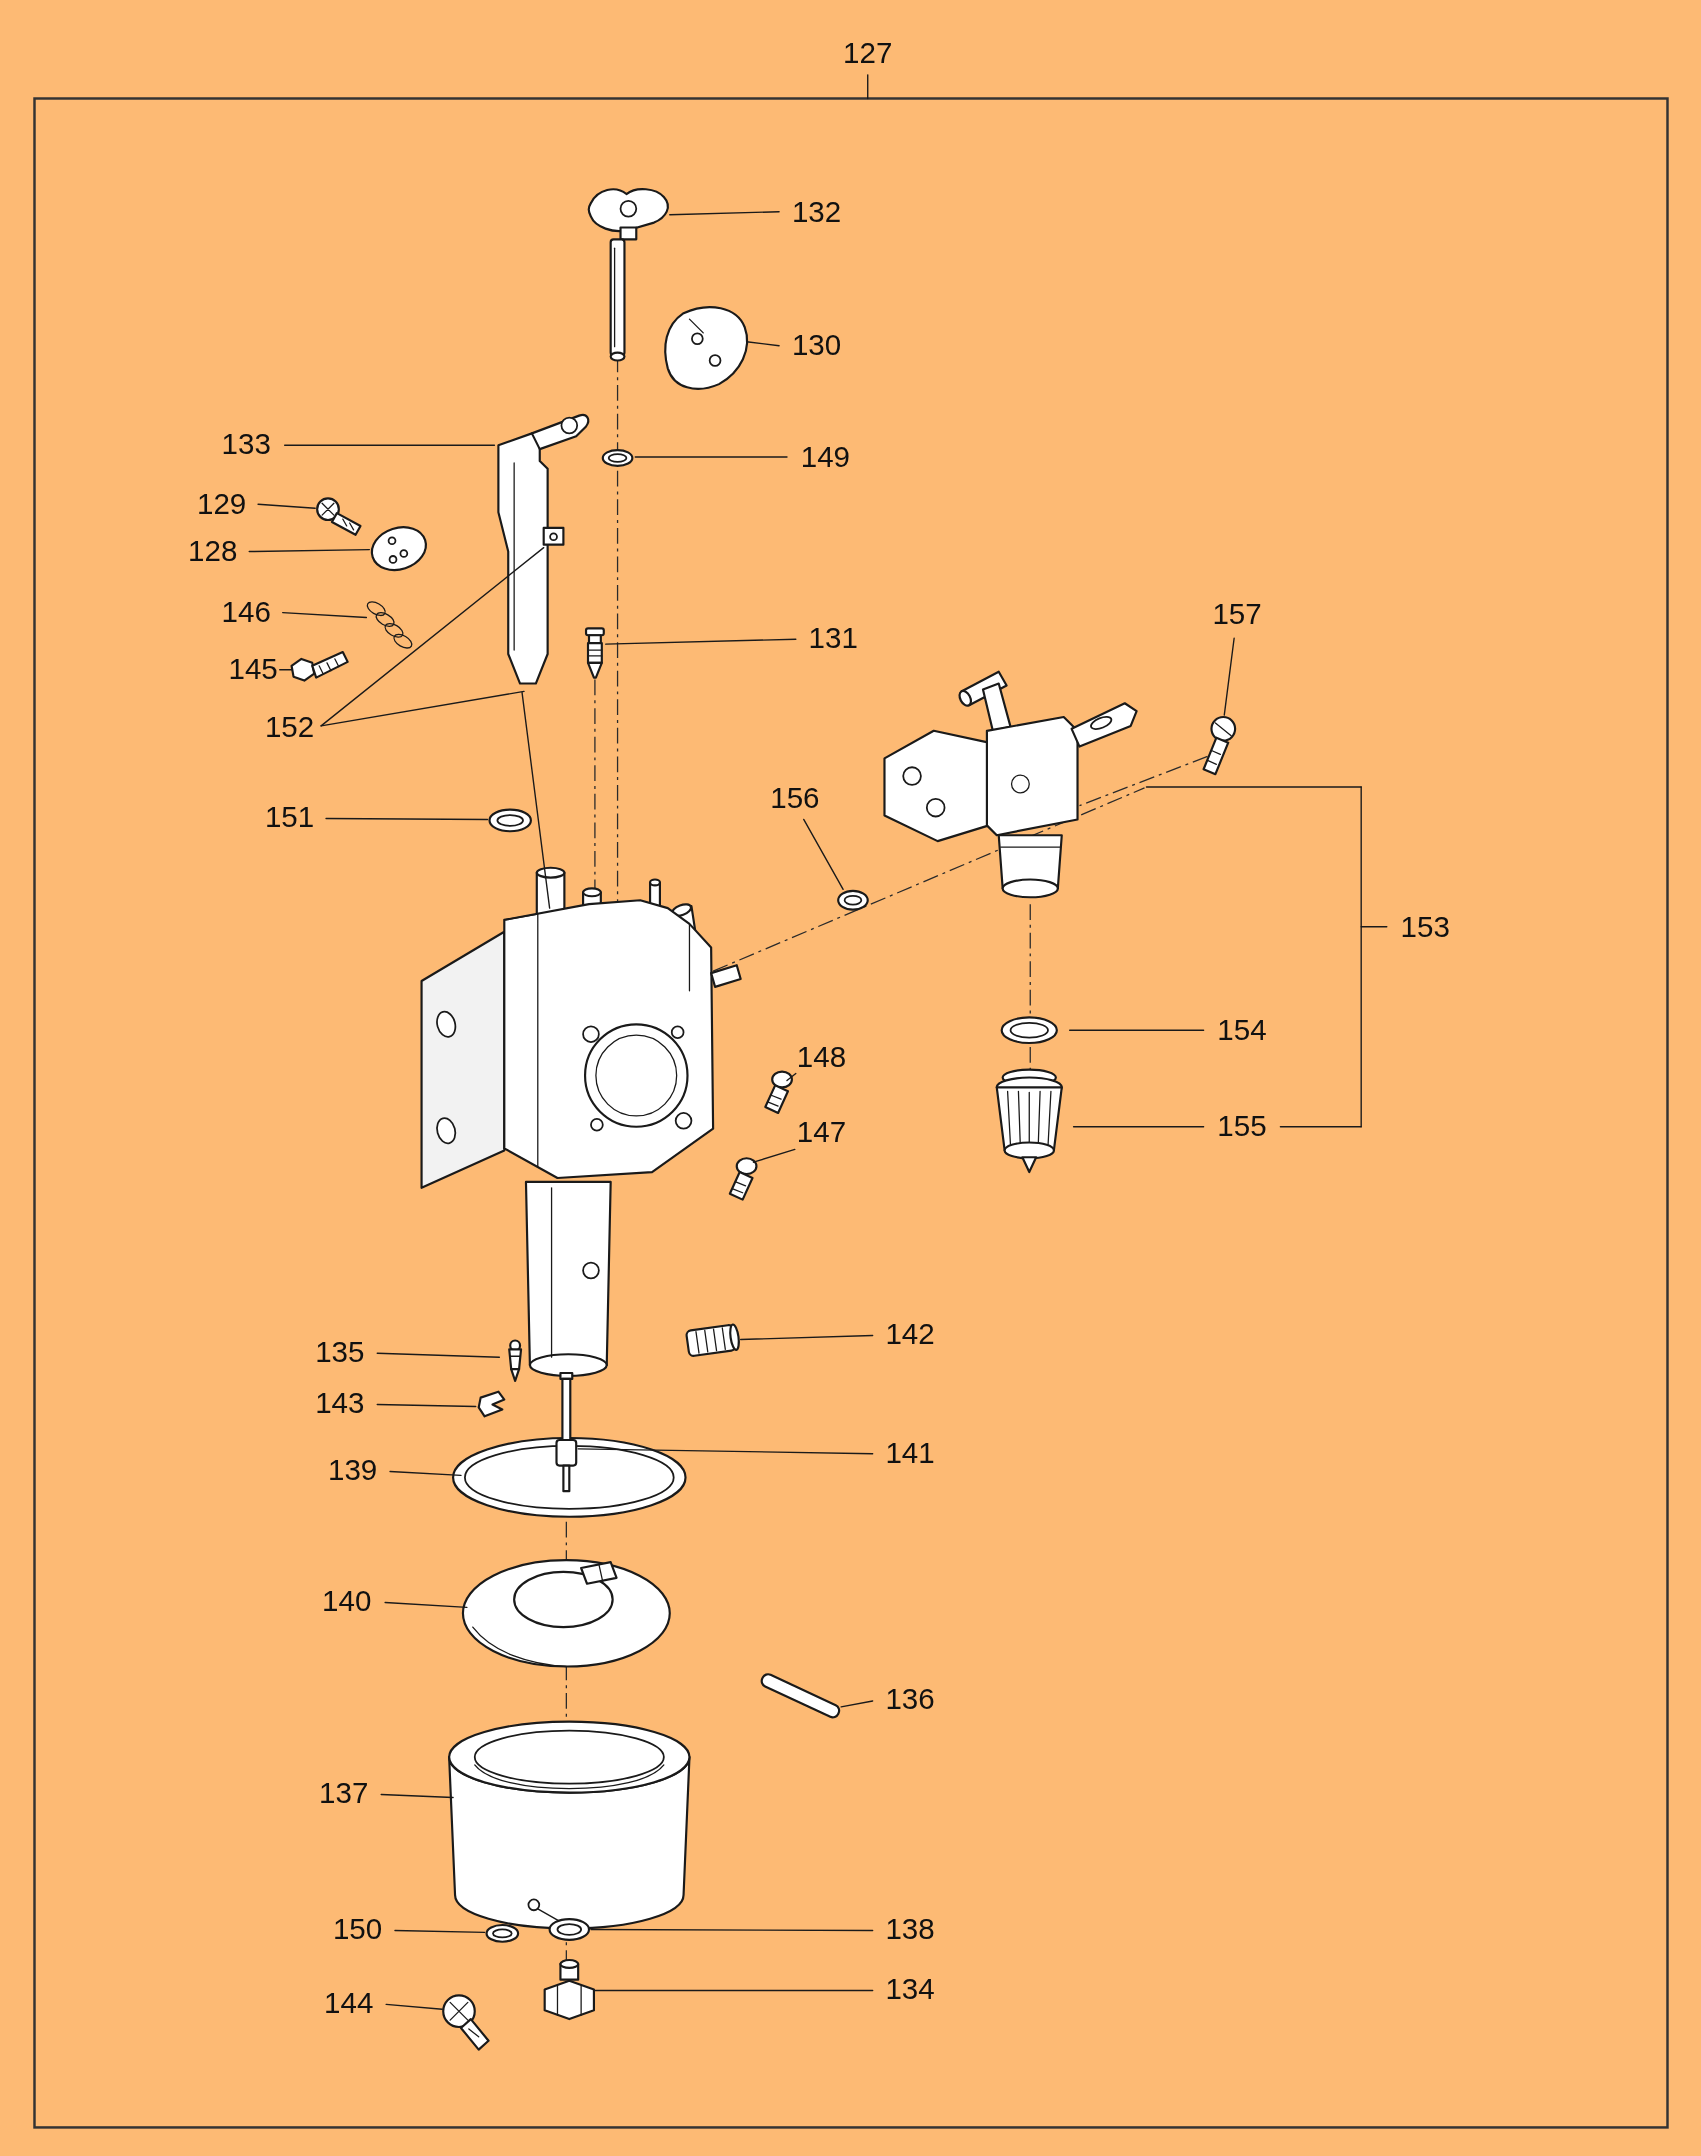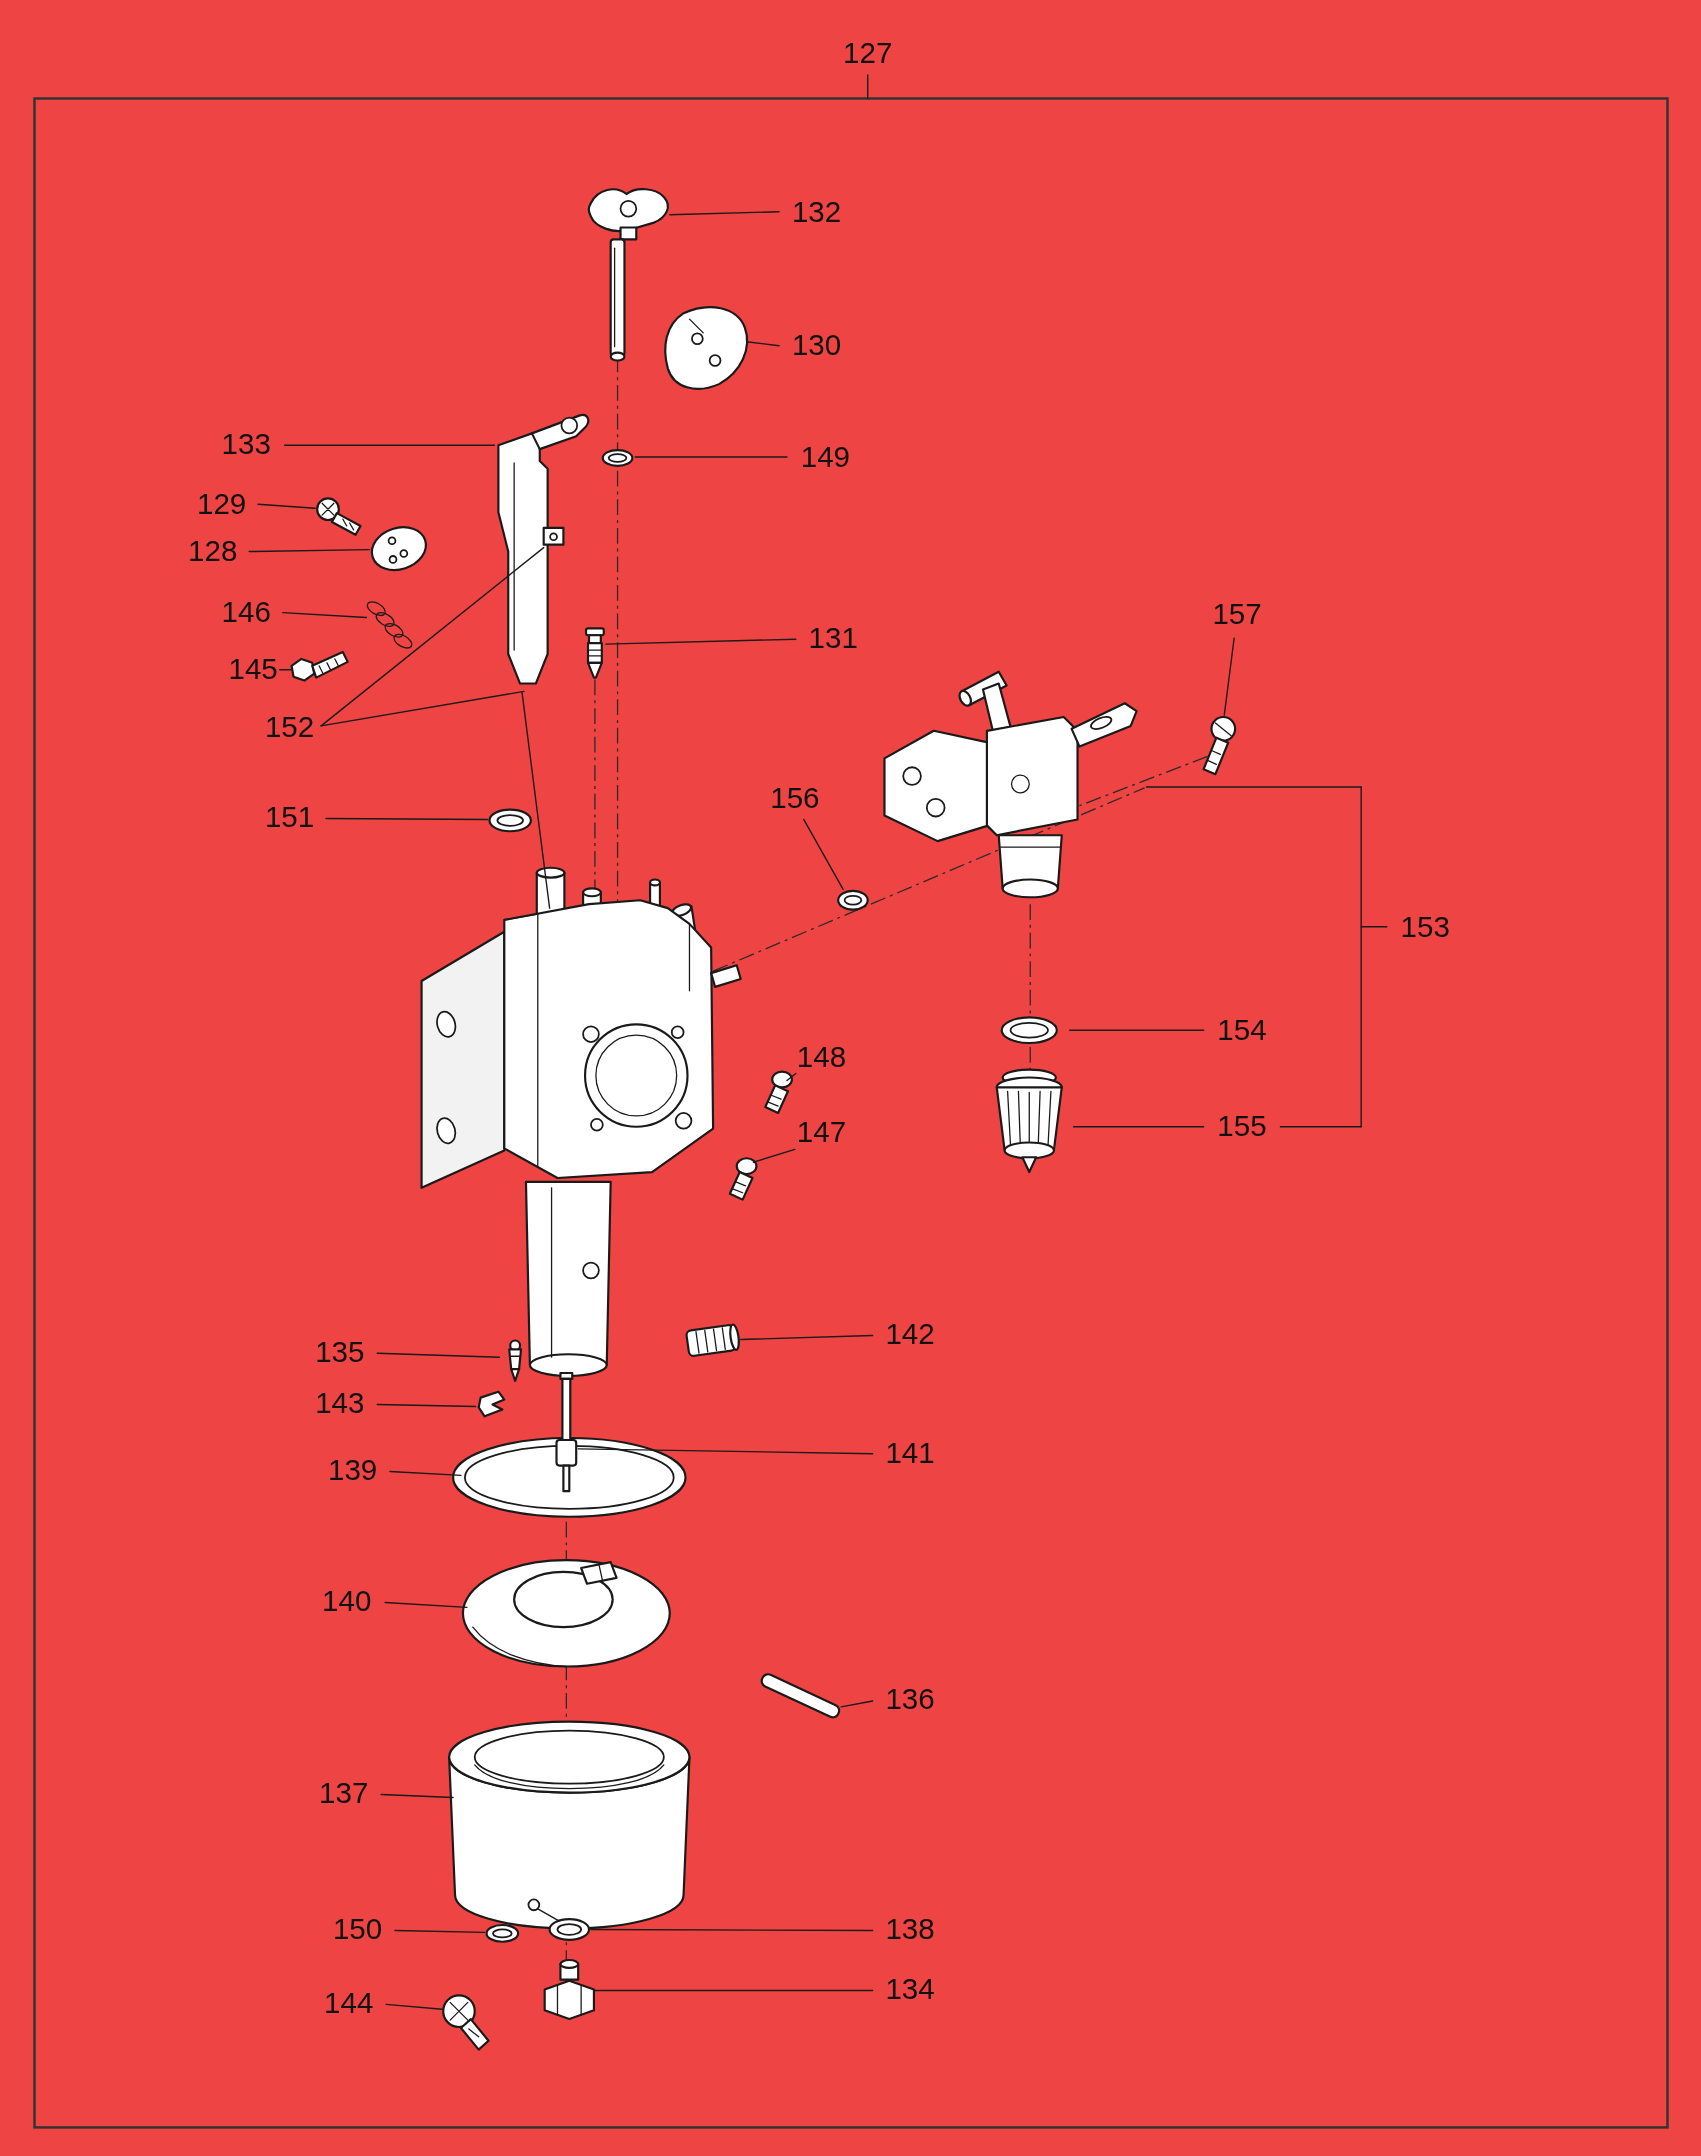--- a/index.html
+++ b/index.html
@@ -1,16 +1,16 @@
 <!DOCTYPE html>
 <html><head>
 <meta charset="utf-8">
 <style>
   html,body{margin:0;padding:0;background:#ffffff;}
-  .canvas{position:relative;width:1701px;height:2156px;background:#ef4444;overflow:hidden;
+  .canvas{position:relative;width:1701px;height:2156px;background:#fdba74;overflow:hidden;
           font-family:"Liberation Sans","DejaVu Sans",sans-serif;}
   svg{position:absolute;left:0;top:0;}
   .part{fill:#ffffff;stroke:#1a1a1a;stroke-width:2.2;stroke-linejoin:round;stroke-linecap:round;}
   .shade{fill:#f2f2f2;stroke:#1a1a1a;stroke-width:2.2;stroke-linejoin:round;}
   .thin{fill:none;stroke:#1a1a1a;stroke-width:1.3;stroke-linecap:round;}
   .hole{fill:#ffffff;stroke:#1a1a1a;stroke-width:1.8;}
   .ld{fill:none;stroke:#1a1a1a;stroke-width:1.4;stroke-linecap:round;}
   .cl{fill:none;stroke:#2a2a2a;stroke-width:1.3;stroke-dasharray:16 5 3 5;}
   .lbl{font-family:"Liberation Sans","DejaVu Sans",sans-serif;font-size:30px;fill:#111111;}
 </style>

